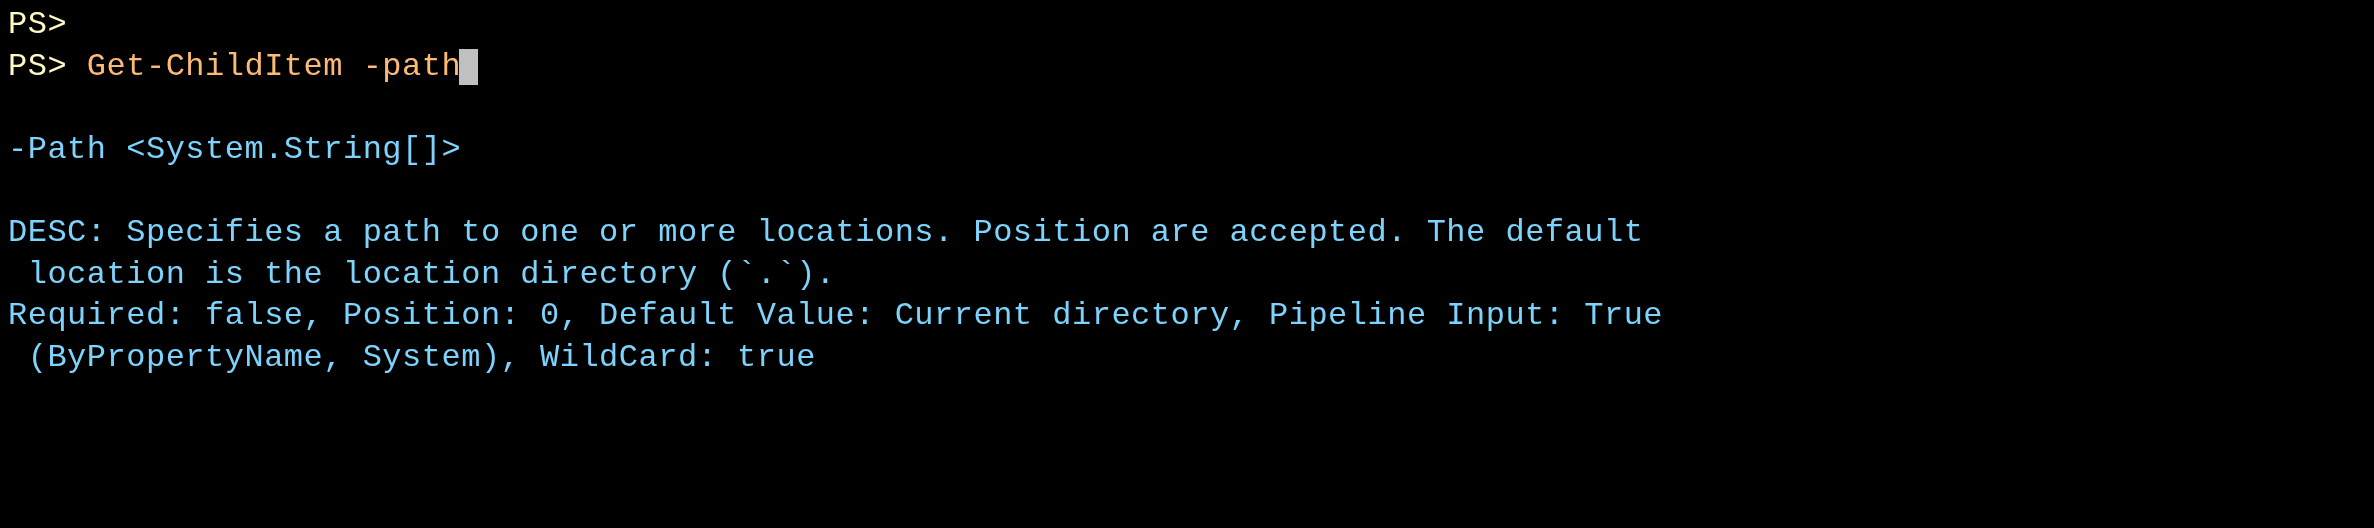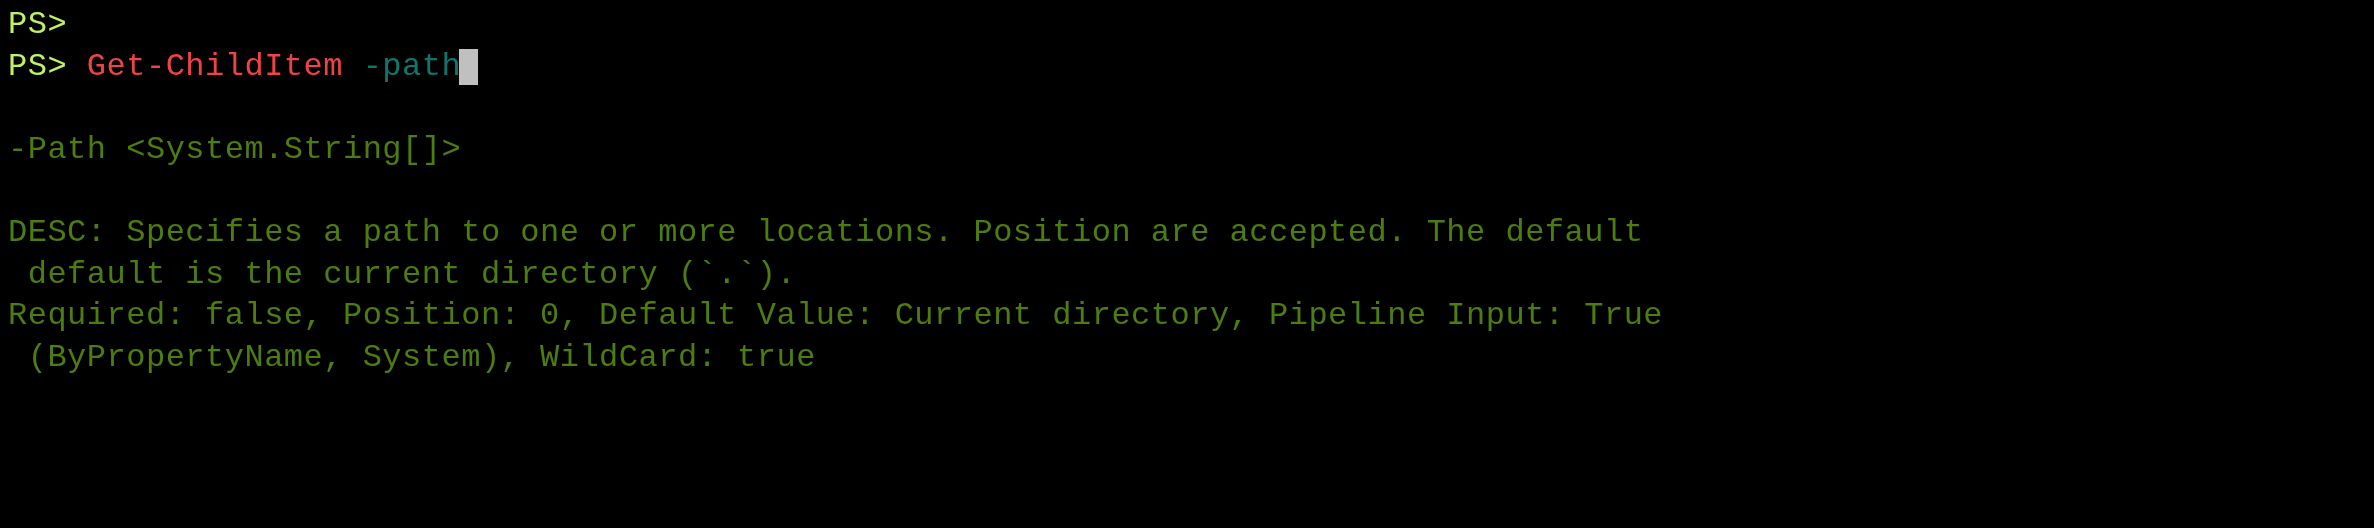--- a/index.html
+++ b/index.html
@@ -17,30 +17,30 @@
       width: 2374px;
       height: 528px;
       overflow: hidden;
       letter-spacing: 0.5px;
     }
     .line {
       white-space: pre-wrap;
       word-wrap: break-word;
     }
     .prompt {
-      color: #bef264;
+      color: #fef9c3;
     }
     .cmdlet {
-      color: #ef4444;
+      color: #fdba74;
     }
     .param {
-      color: #0f766e;
+      color: #fdba74;
     }
     .help-text {
-      color: #4d7c0f;
+      color: #7dd3fc;
     }
     .cursor {
       display: inline-block;
       background-color: #c0c0c0;
       width: 0.6em;
       height: 1.1em;
       vertical-align: text-bottom;
       margin-left: -2px;
     }
     .blank {
@@ -55,17 +55,17 @@
 <div class="line"><span class="prompt">PS&gt; </span><span class="cmdlet">Get-ChildItem</span><span> </span><span class="param">-path</span><span class="cursor"></span></div>
 
 <div class="blank"></div>
 
 <div class="line help-text"><span>-Path &lt;System.String[]&gt;</span></div>
 
 <div class="blank"></div>
 
 <div class="line help-text"><span>DESC: Specifies a path to one or more locations. Position are accepted. The default</span></div>
 
-<div class="line help-text"><span> default is the current directory (`.`).</span></div>
+<div class="line help-text"><span> location is the location directory (`.`).</span></div>
 
 <div class="line help-text"><span>Required: false, Position: 0, Default Value: Current directory, Pipeline Input: True</span></div>
 
 <div class="line help-text"><span> (ByPropertyName, System), WildCard: true</span></div>
 
 </body></html>

